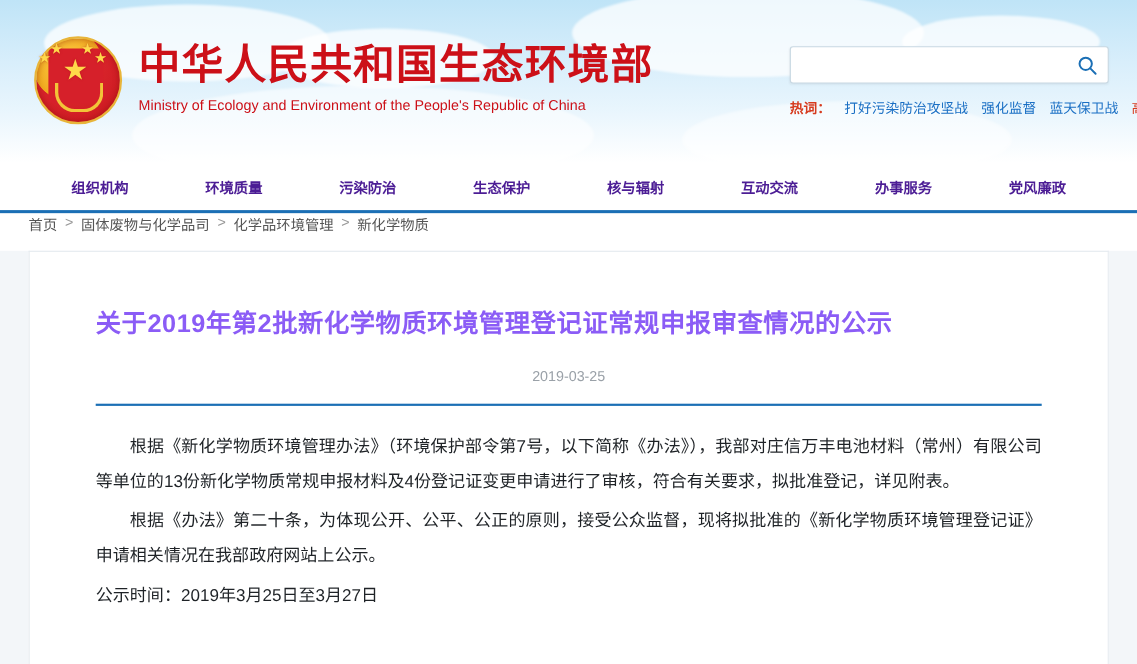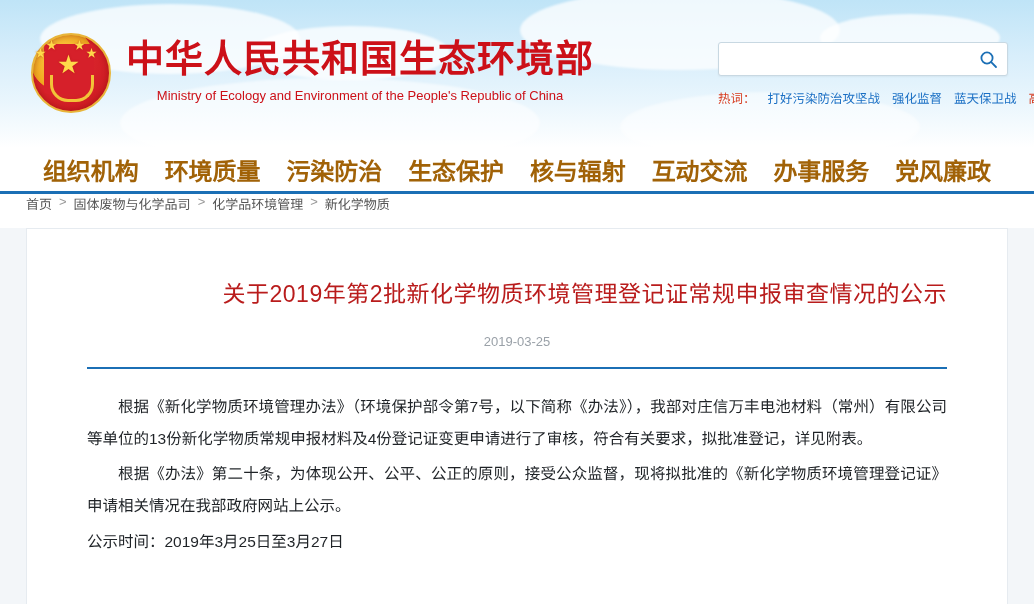--- a/index.html
+++ b/index.html
@@ -81,21 +81,21 @@
   .emblem .gear {
     position: absolute;
     left: 22px; top: 45px;
     width: 38px; height: 24px;
     border-bottom: 3px solid #f2c438;
     border-left: 3px solid #f2c438;
     border-right: 3px solid #f2c438;
     border-radius: 0 0 18px 18px;
   }
 
-  .titles { display: flex; flex-direction: column; justify-content: center; align-items: center; }
+  .titles { display: flex; flex-direction: column; justify-content: center; }
   .title-cn {
     color: #cc1018;
     font-size: 38px;
     font-weight: bold;
     letter-spacing: 1px;
     line-height: 1.1;
     font-family: "DejaVu Sans", "Liberation Sans", sans-serif;
   }
   .title-en {
     color: #cc1018;
@@ -141,41 +141,41 @@
     cursor: pointer;
   }
   .search-btn svg { display: block; }
 
   .hotwords {
     margin-top: 12px;
     font-size: 12.5px;
     text-align: right;
     white-space: nowrap;
   }
-  .hotwords .label { color: #d63b1f; font-weight: normal; }
+  .hotwords .label { color: #d63b1f; font-weight: bold; }
   .hotwords a {
     color: #1a6fc4;
     text-decoration: none;
     margin-left: 12px;
   }
   .hotwords a.adv { color: #d63b1f; }
 
   
   .nav {
     height: 46px;
     background: #ffffff;
     border-bottom: 3px solid #1b6fb5;
     display: flex;
     align-items: center;
     padding: 0 30px;
     box-sizing: border-box;
   }
   .nav-item {
-    color: #a16207;
-    font-size: 24px;
+    color: #4c1d95;
+    font-size: 13px;
     font-weight: bold;
     text-decoration: none;
     flex: 1;
     text-align: center;
     white-space: nowrap;
     cursor: pointer;
   }
 
   
   .crumb-bar {
@@ -199,23 +199,23 @@
   .article {
     background: #ffffff;
     height: 100%;
     box-sizing: border-box;
     padding: 34px 60px 0 60px;
     border: 1px solid #e6ebf0;
     border-bottom: none;
   }
   .art-title {
     font-size: 23px;
-    font-weight: normal;
-    color: #b91c1c;
-    text-align: right;
+    font-weight: bold;
+    color: #8b5cf6;
+    text-align: left;
     line-height: 1.45;
     letter-spacing: 0.5px;
   }
   .art-date {
     text-align: center;
     color: #9aa1a8;
     font-size: 13px;
     margin-top: 22px;
   }
   .divider {

